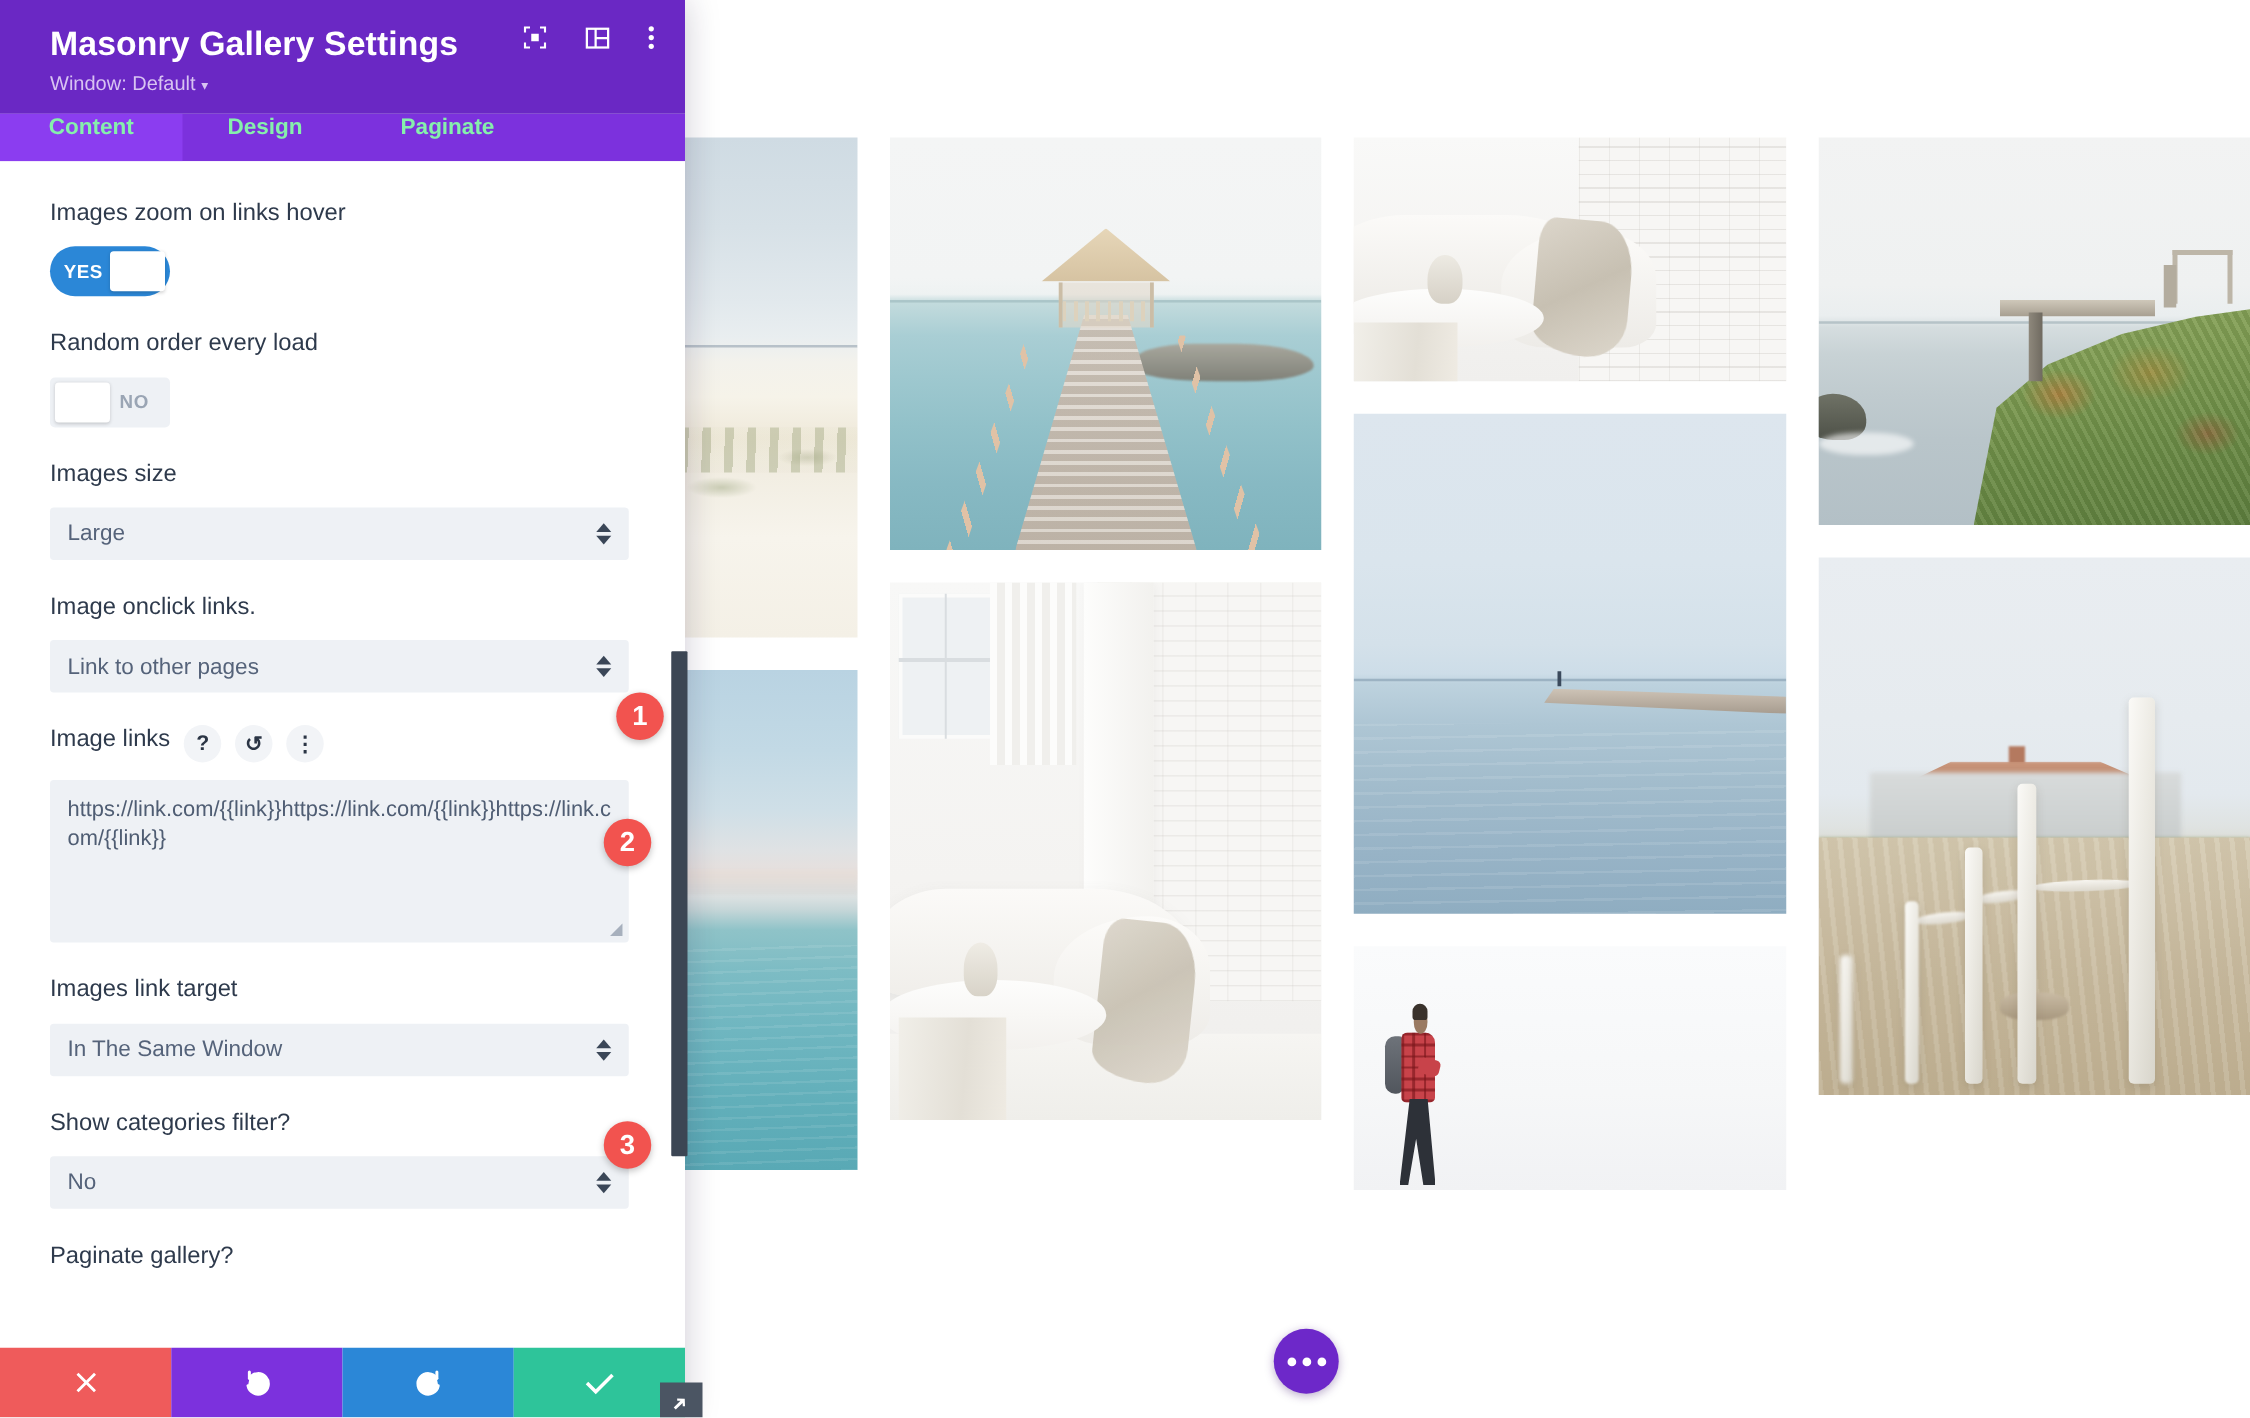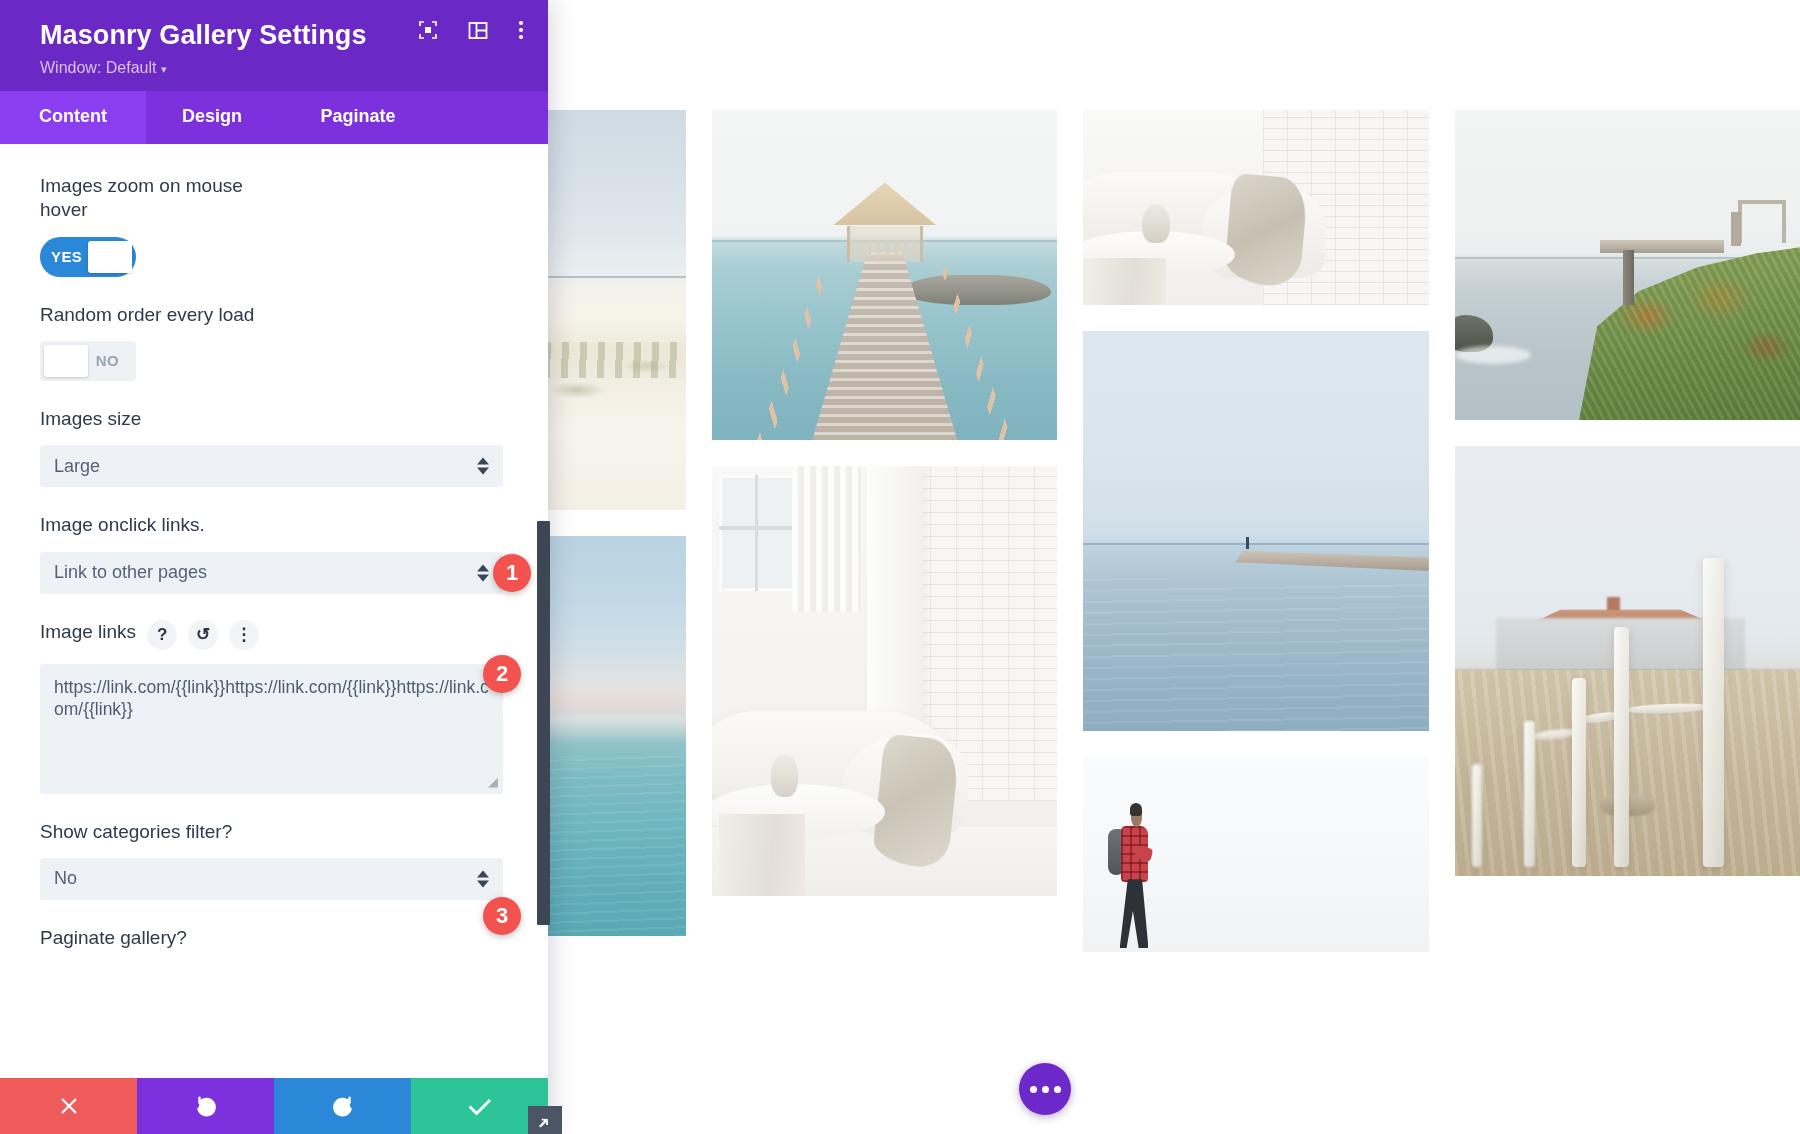--- a/index.html
+++ b/index.html
@@ -440,22 +440,22 @@
     color: #d8c3f2; font-size: 16px; margin-top: 8px;
   }
   .panel-preset .caret { font-size: 11px; }
   .head-icons {
     position: absolute; right: 24px; top: 20px;
     display: flex; align-items: center; gap: 30px;
   }
   .hicon { color: #fff; cursor: pointer; display: flex; align-items: center; }
   .tabs { display: flex; background: #7c31dd; }
   .tab {
-    padding: 15px 0 17px 0; text-align: center;
-    color: #ffffff; font-size: 18px; font-weight: bold;
+    padding: 0 0 17px 0; text-align: center;
+    color: #86efac; font-size: 18px; font-weight: bold;
     cursor: pointer; position: relative;
   }
   .tab.t1 { width: 146px; background: #8b3df0; }
   .tab.t2 { width: 132px; }
   .tab.t3 { width: 160px; }
 
   .panel-body {
     flex: 1; overflow: hidden; position: relative;
     padding: 30px 45px 0 40px;
     background: #fff;
@@ -708,21 +708,21 @@
 
     <div class="tabs">
       <div class="tab t1">Content</div>
       <div class="tab t2">Design</div>
       <div class="tab t3">Paginate</div>
     </div>
 
     <div class="panel-body">
 
       <div class="field">
-        <div class="flabel narrow">Images zoom on mouse hover</div>
+        <div class="flabel narrow">Images zoom on links hover</div>
         <div class="toggle on">
           <span class="txt">YES</span>
           <span class="knob"></span>
         </div>
       </div>
 
       <div class="field">
         <div class="flabel">Random order every load</div>
         <div class="toggle off">
           <span class="txt">NO</span>
@@ -758,20 +758,30 @@
           <div class="mini-btn">?</div>
           <div class="mini-btn">↺</div>
           <div class="mini-btn">⋮</div>
         </div>
         <div class="textarea">
           <span>https://link.com/{{link}}https://link.com/{{link}}https://link.com/{{link}}</span>
           <span class="ta-grip">◢</span>
         </div>
       </div>
 
+      <div class="field">
+        <div class="flabel">Images link target</div>
+        <div class="select">
+          <span>In The Same Window</span>
+          <span class="sel-arrows">
+            <i class="up"></i>
+              <i class="dn"></i>
+          </span>
+        </div>
+      </div>
 
       <div class="field">
         <div class="flabel">Show categories filter?</div>
         <div class="select">
           <span>No</span>
           <span class="sel-arrows">
             <i class="up"></i>
               <i class="dn"></i>
           </span>
         </div>

